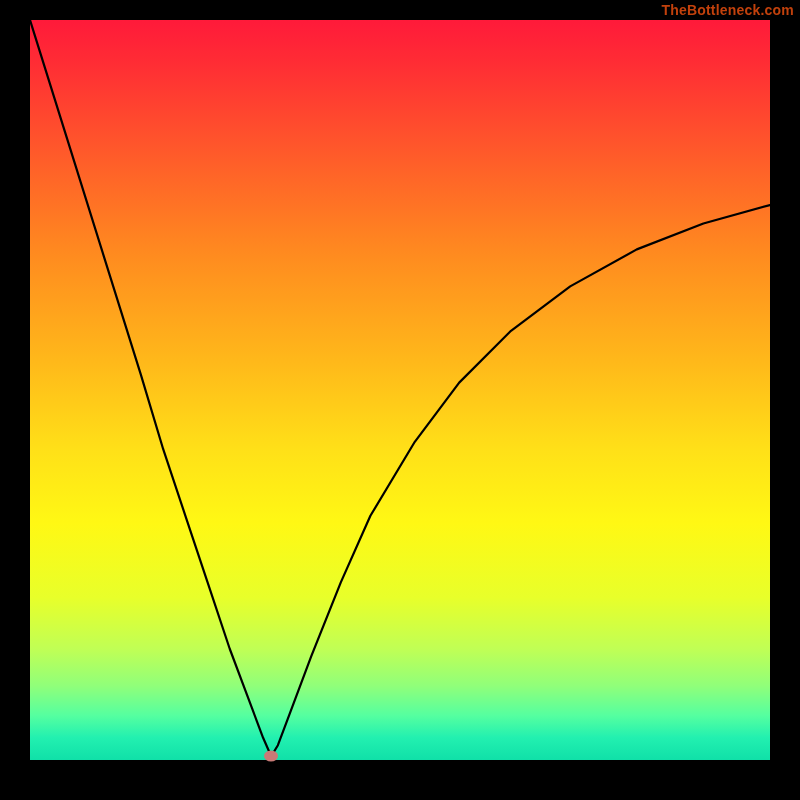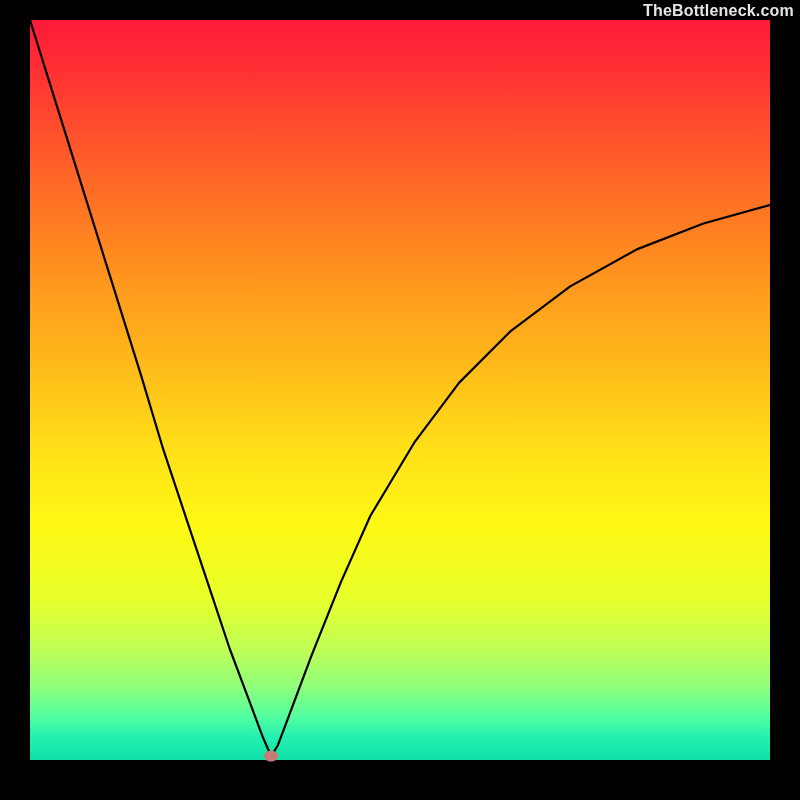--- a/index.html
+++ b/index.html
@@ -8,23 +8,23 @@
     height: 800px;
     background: #000;
     position: relative;
     font-family: Arial, sans-serif;
     overflow: hidden;
   }
   .watermark {
     position: absolute;
     top: 2px;
     right: 6px;
-    font-size: 16px;
+    font-size: 14px;
     font-weight: bold;
-    color: #e5e5e5;
+    color: #c2410c;
     z-index: 10;
     letter-spacing: 0.2px;
   }
   .chart-wrap {
     position: absolute;
     top: 20px;
     left: 30px;
     width: 740px;
     height: 760px;
     background: #000;

